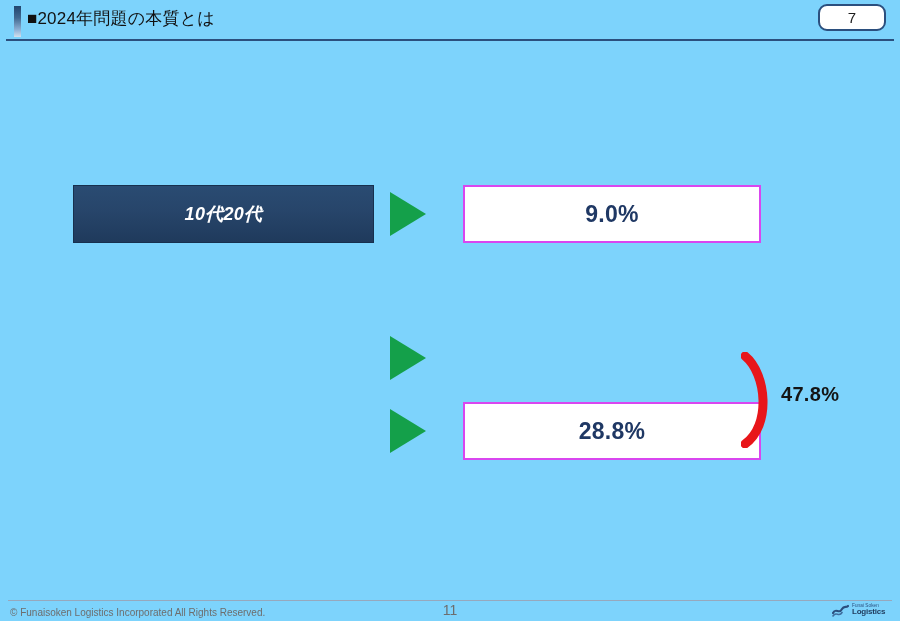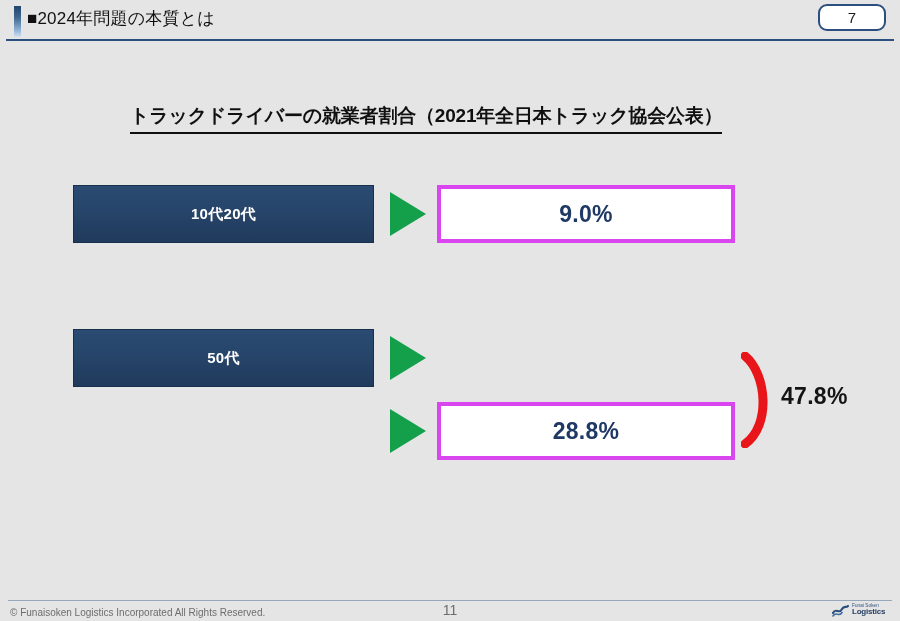--- a/index.html
+++ b/index.html
@@ -9,21 +9,21 @@
     background: #ffffff;
   }
   body {
     font-family: "Liberation Sans", "DejaVu Sans", sans-serif;
     color: #111111;
   }
   .slide {
     position: relative;
     width: 900px;
     height: 621px;
-    background: #e5e5e5;
+    background: #7dd3fc;
     overflow: hidden;
   }
 
   
   .header {
     position: absolute;
     left: 0;
     top: 0;
     width: 900px;
     height: 42px;
@@ -108,42 +108,43 @@
     height: 58px;
     background: linear-gradient(to bottom, #2a4b72 0%, #27456a 45%, #1f3a5c 100%);
     border: 1px solid #17304e;
     box-sizing: border-box;
     display: flex;
     align-items: center;
     justify-content: center;
   }
   .cat-label {
     color: #ffffff;
-    font-size: 15px;
+    font-size: 18px;
     font-weight: bold;
     letter-spacing: 0.3px;
+    font-style: italic;
   }
   .arrow {
     position: absolute;
     left: 390px;
     top: 7px;
     width: 0;
     height: 0;
     border-top: 22px solid transparent;
     border-bottom: 22px solid transparent;
     border-left: 36px solid #14a04a;
   }
   .val-box {
     position: absolute;
-    left: 437px;
+    left: 463px;
     top: 0;
     width: 298px;
     height: 58px;
     background: #ffffff;
-    border: 4px solid #d946ef;
+    border: 2px solid #d946ef;
     box-sizing: border-box;
     display: flex;
     align-items: center;
     justify-content: center;
   }
   .val-label {
     color: #1f3864;
     font-size: 23px;
     font-weight: bold;
     letter-spacing: 0.3px;
@@ -154,21 +155,21 @@
     position: absolute;
     left: 741px;
     top: 352px;
     width: 34px;
     height: 96px;
   }
   .total-label {
     position: absolute;
     left: 781px;
     top: 383px;
-    font-size: 23px;
+    font-size: 20px;
     font-weight: bold;
     color: #141414;
     letter-spacing: 0.3px;
     white-space: nowrap;
   }
 
   
   .footer-rule {
     position: absolute;
     left: 8px;
@@ -235,39 +236,35 @@
 
 <div class="slide">
 
   <div class="header">
     <div class="header-accent"></div>
     <div class="header-title">■2024年問題の本質とは</div>
     <div class="header-rule"></div>
     <div class="page-badge">7</div>
   </div>
 
-  <div class="chart-title">トラックドライバーの就業者割合（2021年全日本トラック協会公表）</div>
 
   <div class="rows">
 
     <div class="row" style="top:185px">
       <div class="cat-box">
         <span class="cat-label">10代20代</span>
       </div>
       <div class="arrow"></div>
       <div class="val-box">
         <span class="val-label">9.0%</span>
       </div>
     </div>
 
 
     <div class="row" style="top:329px">
-      <div class="cat-box">
-        <span class="cat-label">50代</span>
-      </div>
       <div class="arrow"></div>
     </div>
 
     <div class="row" style="top:402px">
       <div class="arrow"></div>
       <div class="val-box">
         <span class="val-label">28.8%</span>
       </div>
     </div>
 

